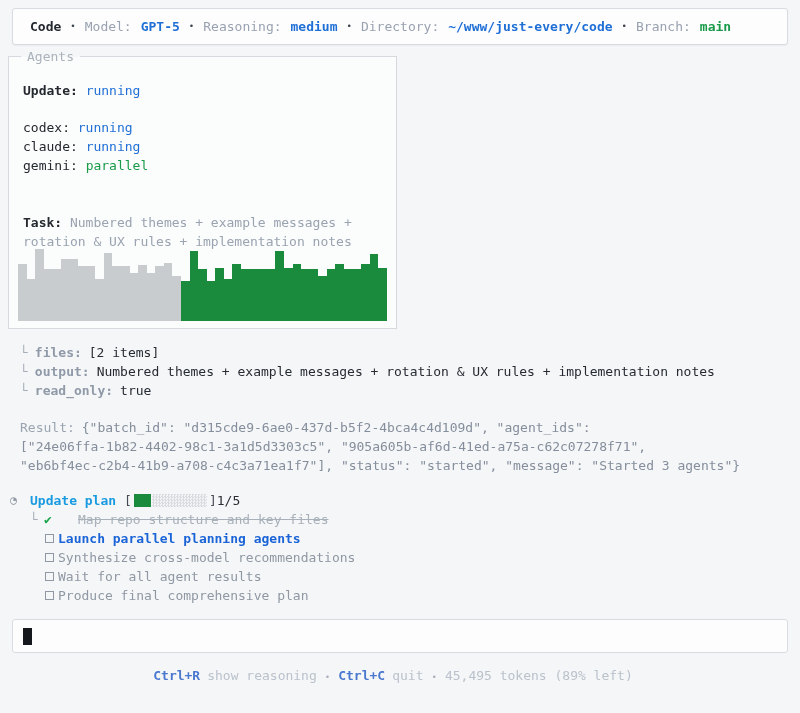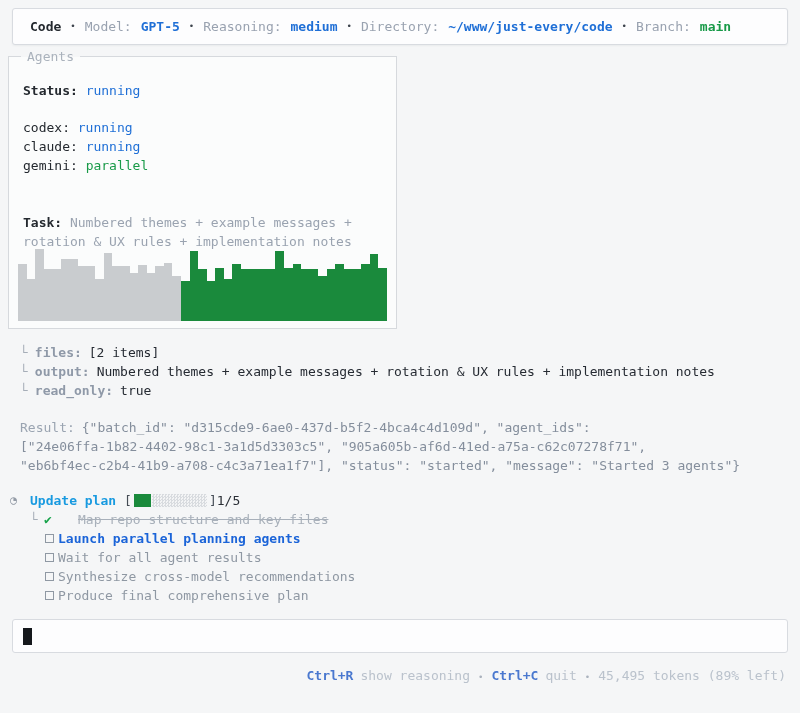--- a/index.html
+++ b/index.html
@@ -75,38 +75,38 @@
   .pt-done { color:#a8b0ba; text-decoration:line-through;margin-left:20px; }
   .pt-active { color:var(--active_blue); font-weight:bold; }
   .pt-pending { color:#8f98a3; }
   
   .composer {
     position:relative; margin:14px 12px 0; height:34px;
     background:#fdfdfe; border:1px solid #d8dbe0; border-radius:3px;
   }
   .cursor { position:absolute; left:10px; top:8px; width:9px; height:17px; background:#15181c; }
   
-  .footer { margin:13px 14px 0 0; text-align:right; color:#bac2cc; white-space:nowrap; }
+  .footer { margin:13px 14px 0 0; text-align:center; color:#bac2cc; white-space:nowrap; }
   .fkey { color:var(--footer_blue); font-weight:bold; }
   .faction { margin-left:7px; }
   .fbullet { color:#aab2bd; font-size:9px; margin:0 8px; }
 </style>
 </head>
 <body>
 
 <div class="topbar">
   <span class="app">Code</span>
   <span id="topbar-items" style="display:contents"><span class="bullet">•</span><span class="lbl">Model:</span><span class="c-blue">GPT-5</span><span class="bullet">•</span><span class="lbl">Reasoning:</span><span class="c-blue">medium</span><span class="bullet">•</span><span class="lbl">Directory:</span><span class="c-blue">~/www/just-every/code</span><span class="bullet">•</span><span class="lbl">Branch:</span><span class="c-green">main</span></span>
 </div>
 
 <div class="panel">
   <span class="panel-title">Agents</span>
   <div class="panel-body">
     <div>
-      <span class="bold">Status:</span>
+      <span class="bold">Update:</span>
       <span class="val-blue">running</span>
     </div>
     <div class="sp18"></div>
     <div id="agent-rows">
         <div><span>codex: </span><span class="val-blue">running</span></div>
         <div><span>claude: </span><span class="val-blue">running</span></div>
         <div><span>gemini: </span><span class="val-green">parallel</span></div>
       </div>
     <div class="sp38"></div>
     <div>
@@ -196,28 +196,28 @@
         <span class="mark">
           <span class="cbox"></span>
         </span>
         <span class="pt-active">Launch parallel planning agents</span>
       </div>
       <div class="plan-row">
         <span class="slot"></span>
         <span class="mark">
           <span class="cbox"></span>
         </span>
+        <span class="pt-pending">Synthesize cross-model recommendations</span>
+      </div>
+      <div class="plan-row">
+        <span class="slot"></span>
+        <span class="mark">
+          <span class="cbox"></span>
+        </span>
         <span class="pt-pending">Wait for all agent results</span>
-      </div>
-      <div class="plan-row">
-        <span class="slot"></span>
-        <span class="mark">
-          <span class="cbox"></span>
-        </span>
-        <span class="pt-pending">Synthesize cross-model recommendations</span>
       </div>
       <div class="plan-row">
         <span class="slot"></span>
         <span class="mark">
           <span class="cbox"></span>
         </span>
         <span class="pt-pending">Produce final comprehensive plan</span>
       </div>
     </div>
 </div>

